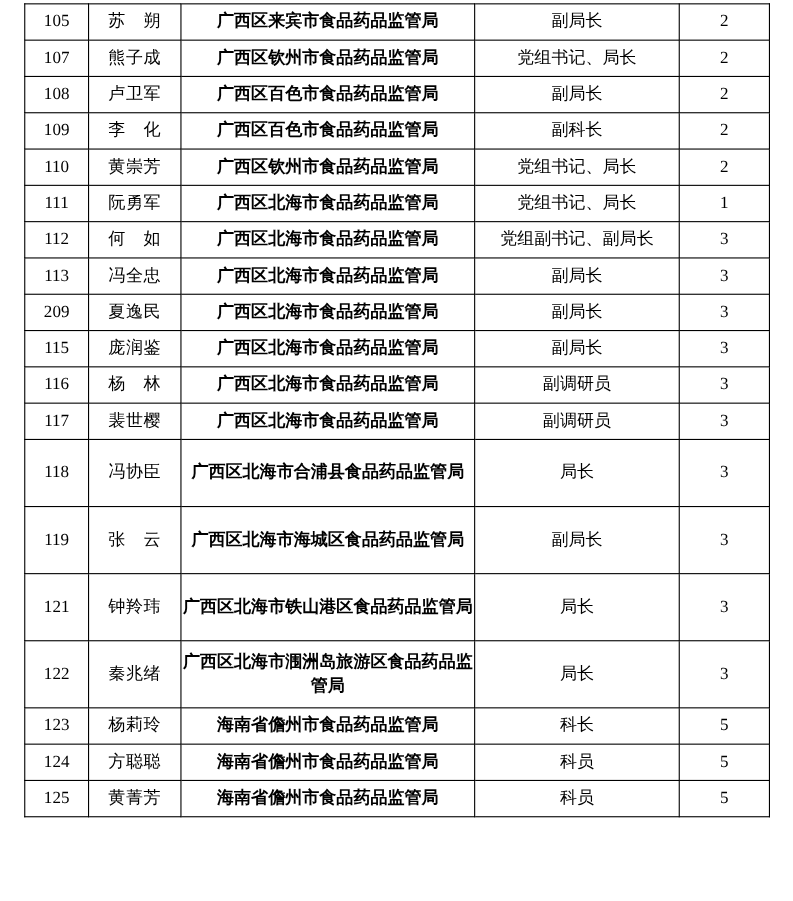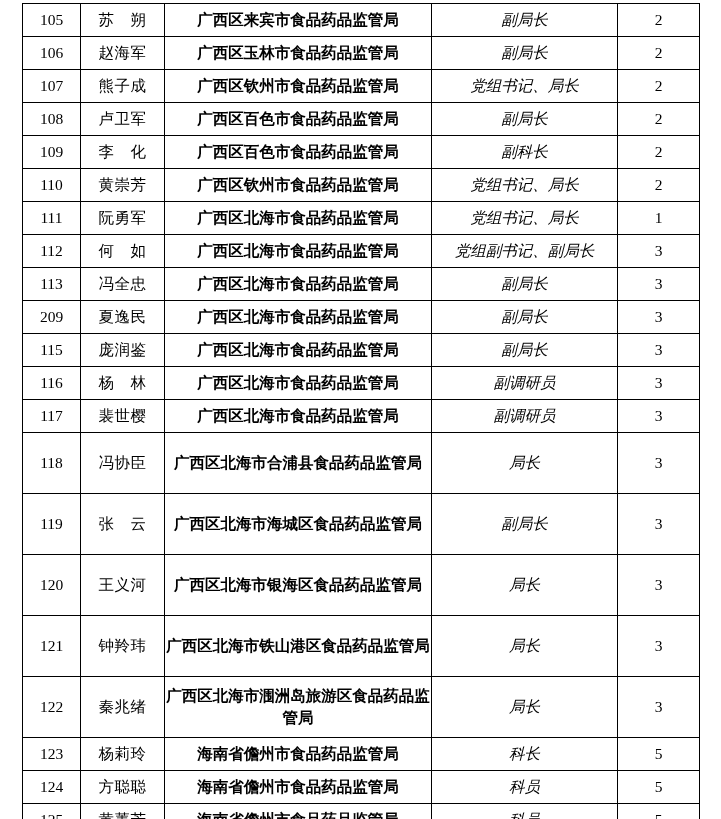--- a/index.html
+++ b/index.html
@@ -37,21 +37,21 @@
   }
   col.c-num   { width: 58px; }
   col.c-name  { width: 84px; }
   col.c-org   { width: 267px; }
   col.c-post  { width: 186px; }
   col.c-count { width: 82px; }
 
   td.num   { font-size: 16px; }
   td.name  { font-size: 16.5px; letter-spacing: 0.5px; }
   td.org   { font-size: 15.5px; letter-spacing: 0px; padding-left: 4px; padding-right: 4px; font-weight: bold; }
-  td.post  { font-size: 15.5px; font-style: italic; }
+  td.post  { font-size: 15.5px; }
   td.count { font-size: 16px; }
 
   tr.single td { height: 28px; }
   tr.double td { height: 56px; }
 
   td.org.wrap { line-height: 1.45; margin-left: 45px; }
 </style>
 </head>
 <body>
 
@@ -66,27 +66,20 @@
     </colgroup>
     <tbody id="roster-body">
         <tr class="single">
           <td class="num">105</td>
           <td class="name">苏　朔</td>
           <td class="org">广西区来宾市食品药品监管局</td>
           <td class="post">副局长</td>
           <td class="count">2</td>
         </tr>
         <tr class="single">
-          <td class="num">106</td>
-          <td class="name">赵海军</td>
-          <td class="org">广西区玉林市食品药品监管局</td>
-          <td class="post">副局长</td>
-          <td class="count">2</td>
-        </tr>
-        <tr class="single">
           <td class="num">107</td>
           <td class="name">熊子成</td>
           <td class="org">广西区钦州市食品药品监管局</td>
           <td class="post">党组书记、局长</td>
           <td class="count">2</td>
         </tr>
         <tr class="single">
           <td class="num">108</td>
           <td class="name">卢卫军</td>
           <td class="org">广西区百色市食品药品监管局</td>
@@ -161,27 +154,20 @@
           <td class="name">冯协臣</td>
           <td class="org wrap">广西区北海市合浦县食品药品监管局</td>
           <td class="post">局长</td>
           <td class="count">3</td>
         </tr>
         <tr class="double">
           <td class="num">119</td>
           <td class="name">张　云</td>
           <td class="org wrap">广西区北海市海城区食品药品监管局</td>
           <td class="post">副局长</td>
-          <td class="count">3</td>
-        </tr>
-        <tr class="double">
-          <td class="num">120</td>
-          <td class="name">王义河</td>
-          <td class="org wrap">广西区北海市银海区食品药品监管局</td>
-          <td class="post">局长</td>
           <td class="count">3</td>
         </tr>
         <tr class="double">
           <td class="num">121</td>
           <td class="name">钟羚玮</td>
           <td class="org wrap">广西区北海市铁山港区食品药品监管局</td>
           <td class="post">局长</td>
           <td class="count">3</td>
         </tr>
         <tr class="double">

